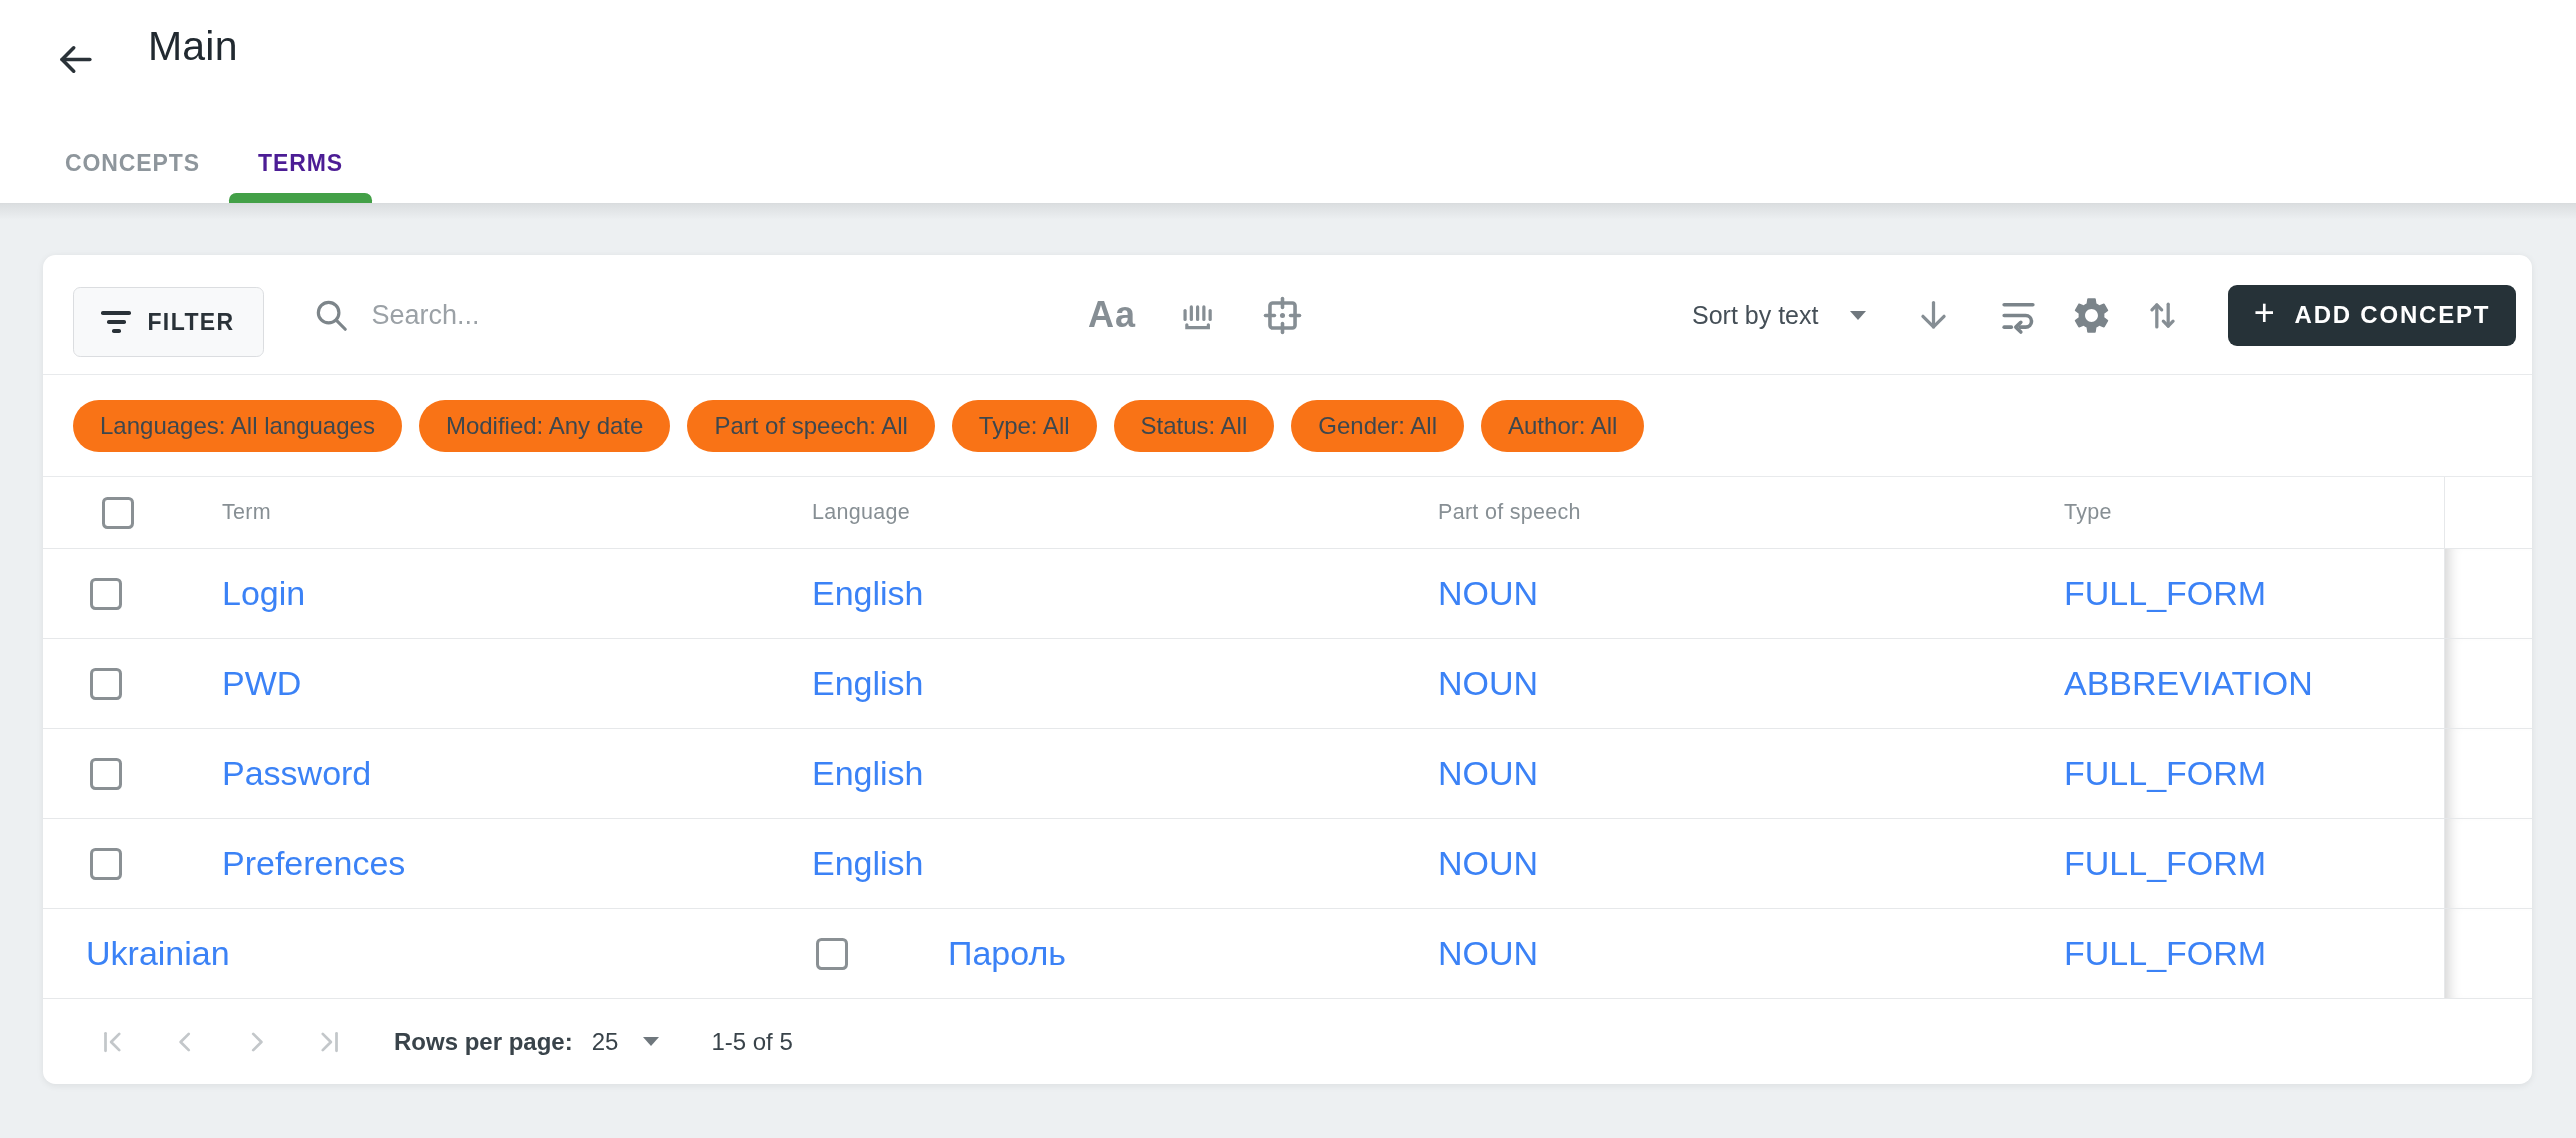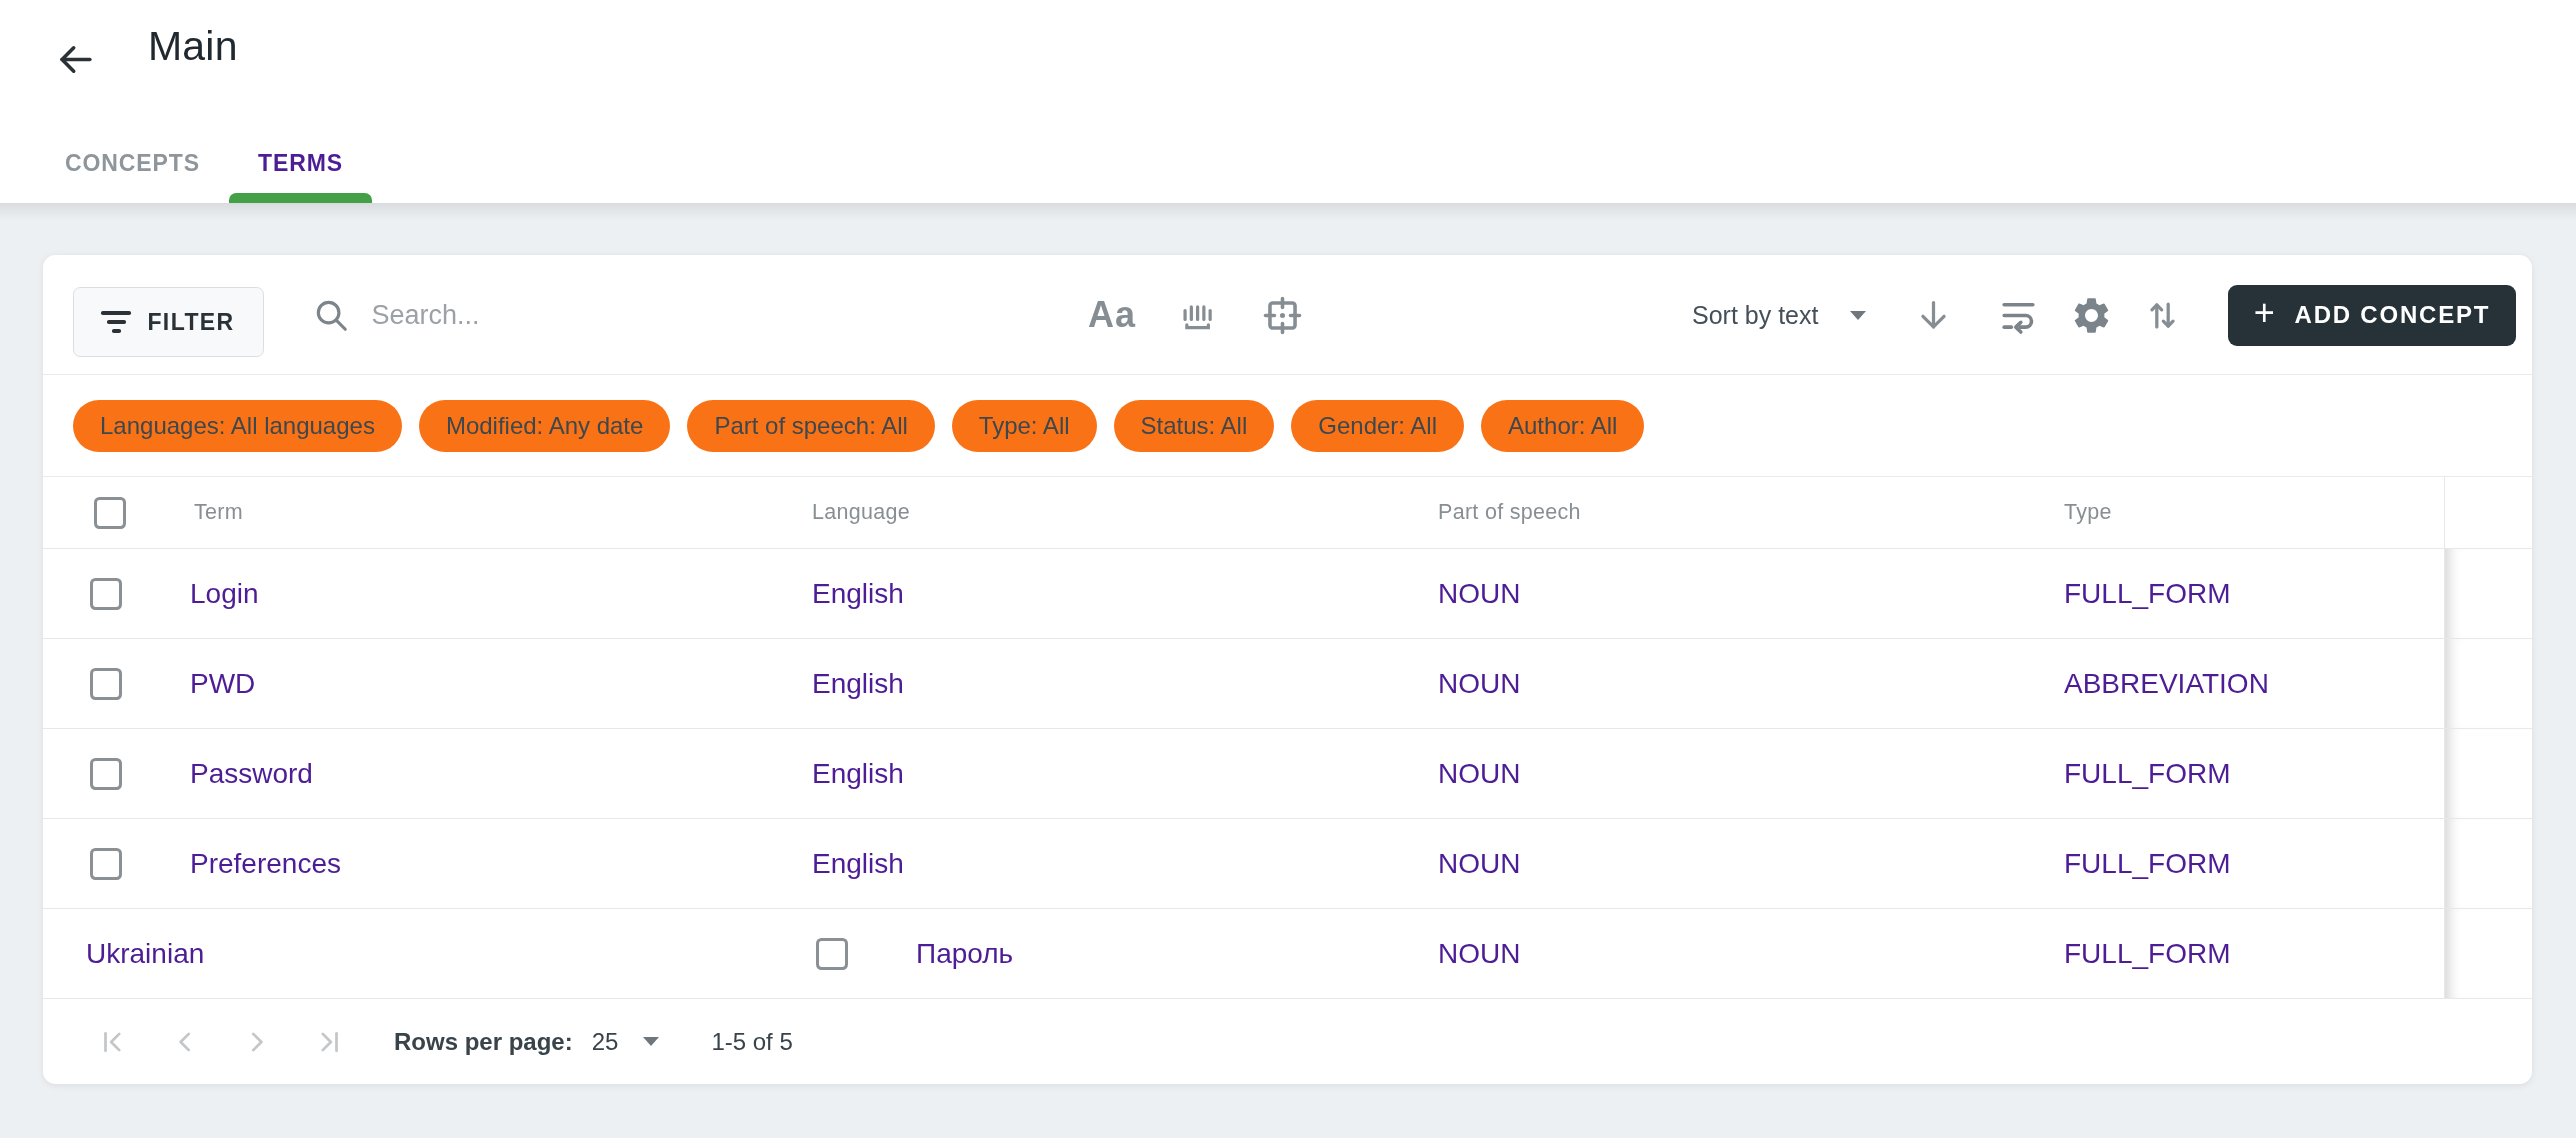--- a/index.html
+++ b/index.html
@@ -129,33 +129,33 @@
     font-size:24px; color:#3e474d; white-space:nowrap; cursor:pointer;
   }
 
   
   .thead {
     flex:0 0 72px; height:72px;
     display:grid; grid-template-columns:726px 626px 626px 423px 1fr;
     align-items:center; border-bottom:0.9px solid #e6e8ea;
   }
   .th { font-size:21.5px; color:#878f94; padding-left:43px; letter-spacing:0.3px; }
-  .th-first { display:flex; align-items:center; padding-left:4px; }
+  .th-first { display:flex; align-items:center; padding-left:12px;gap:20px; }
   .th-first .cbx { margin-left:47px; }
   .th-first .th-label { margin-left:68px; }
   .th-pinned { height:100%; border-left:0.9px solid #e6e8ea; }
 
   .row {
     flex:0 0 90px; height:90px;
     display:grid; grid-template-columns:726px 626px 626px 423px 1fr;
     align-items:stretch; border-bottom:0.9px solid #e6e8ea; cursor:pointer;
   }
   .td {
     display:flex; align-items:center; padding-left:43px;
-    font-size:28px; color:#4c1d95;
+    font-size:34px; color:#3b82f6;gap:32px;
   }
   .td-first { padding-left:0; }
   .td-first .cbx { margin-left:47px; }
   .td-first .td-label { margin-left:68px; }
   .td-pinned {
     padding-left:0; border-left:0.9px solid #e6e8ea;
     box-shadow:inset 14.3px 0 12.5px -10.7px rgba(0,0,0,0.18);
   }
   .cbx {
     width:32px; height:32px; flex:0 0 32px;

